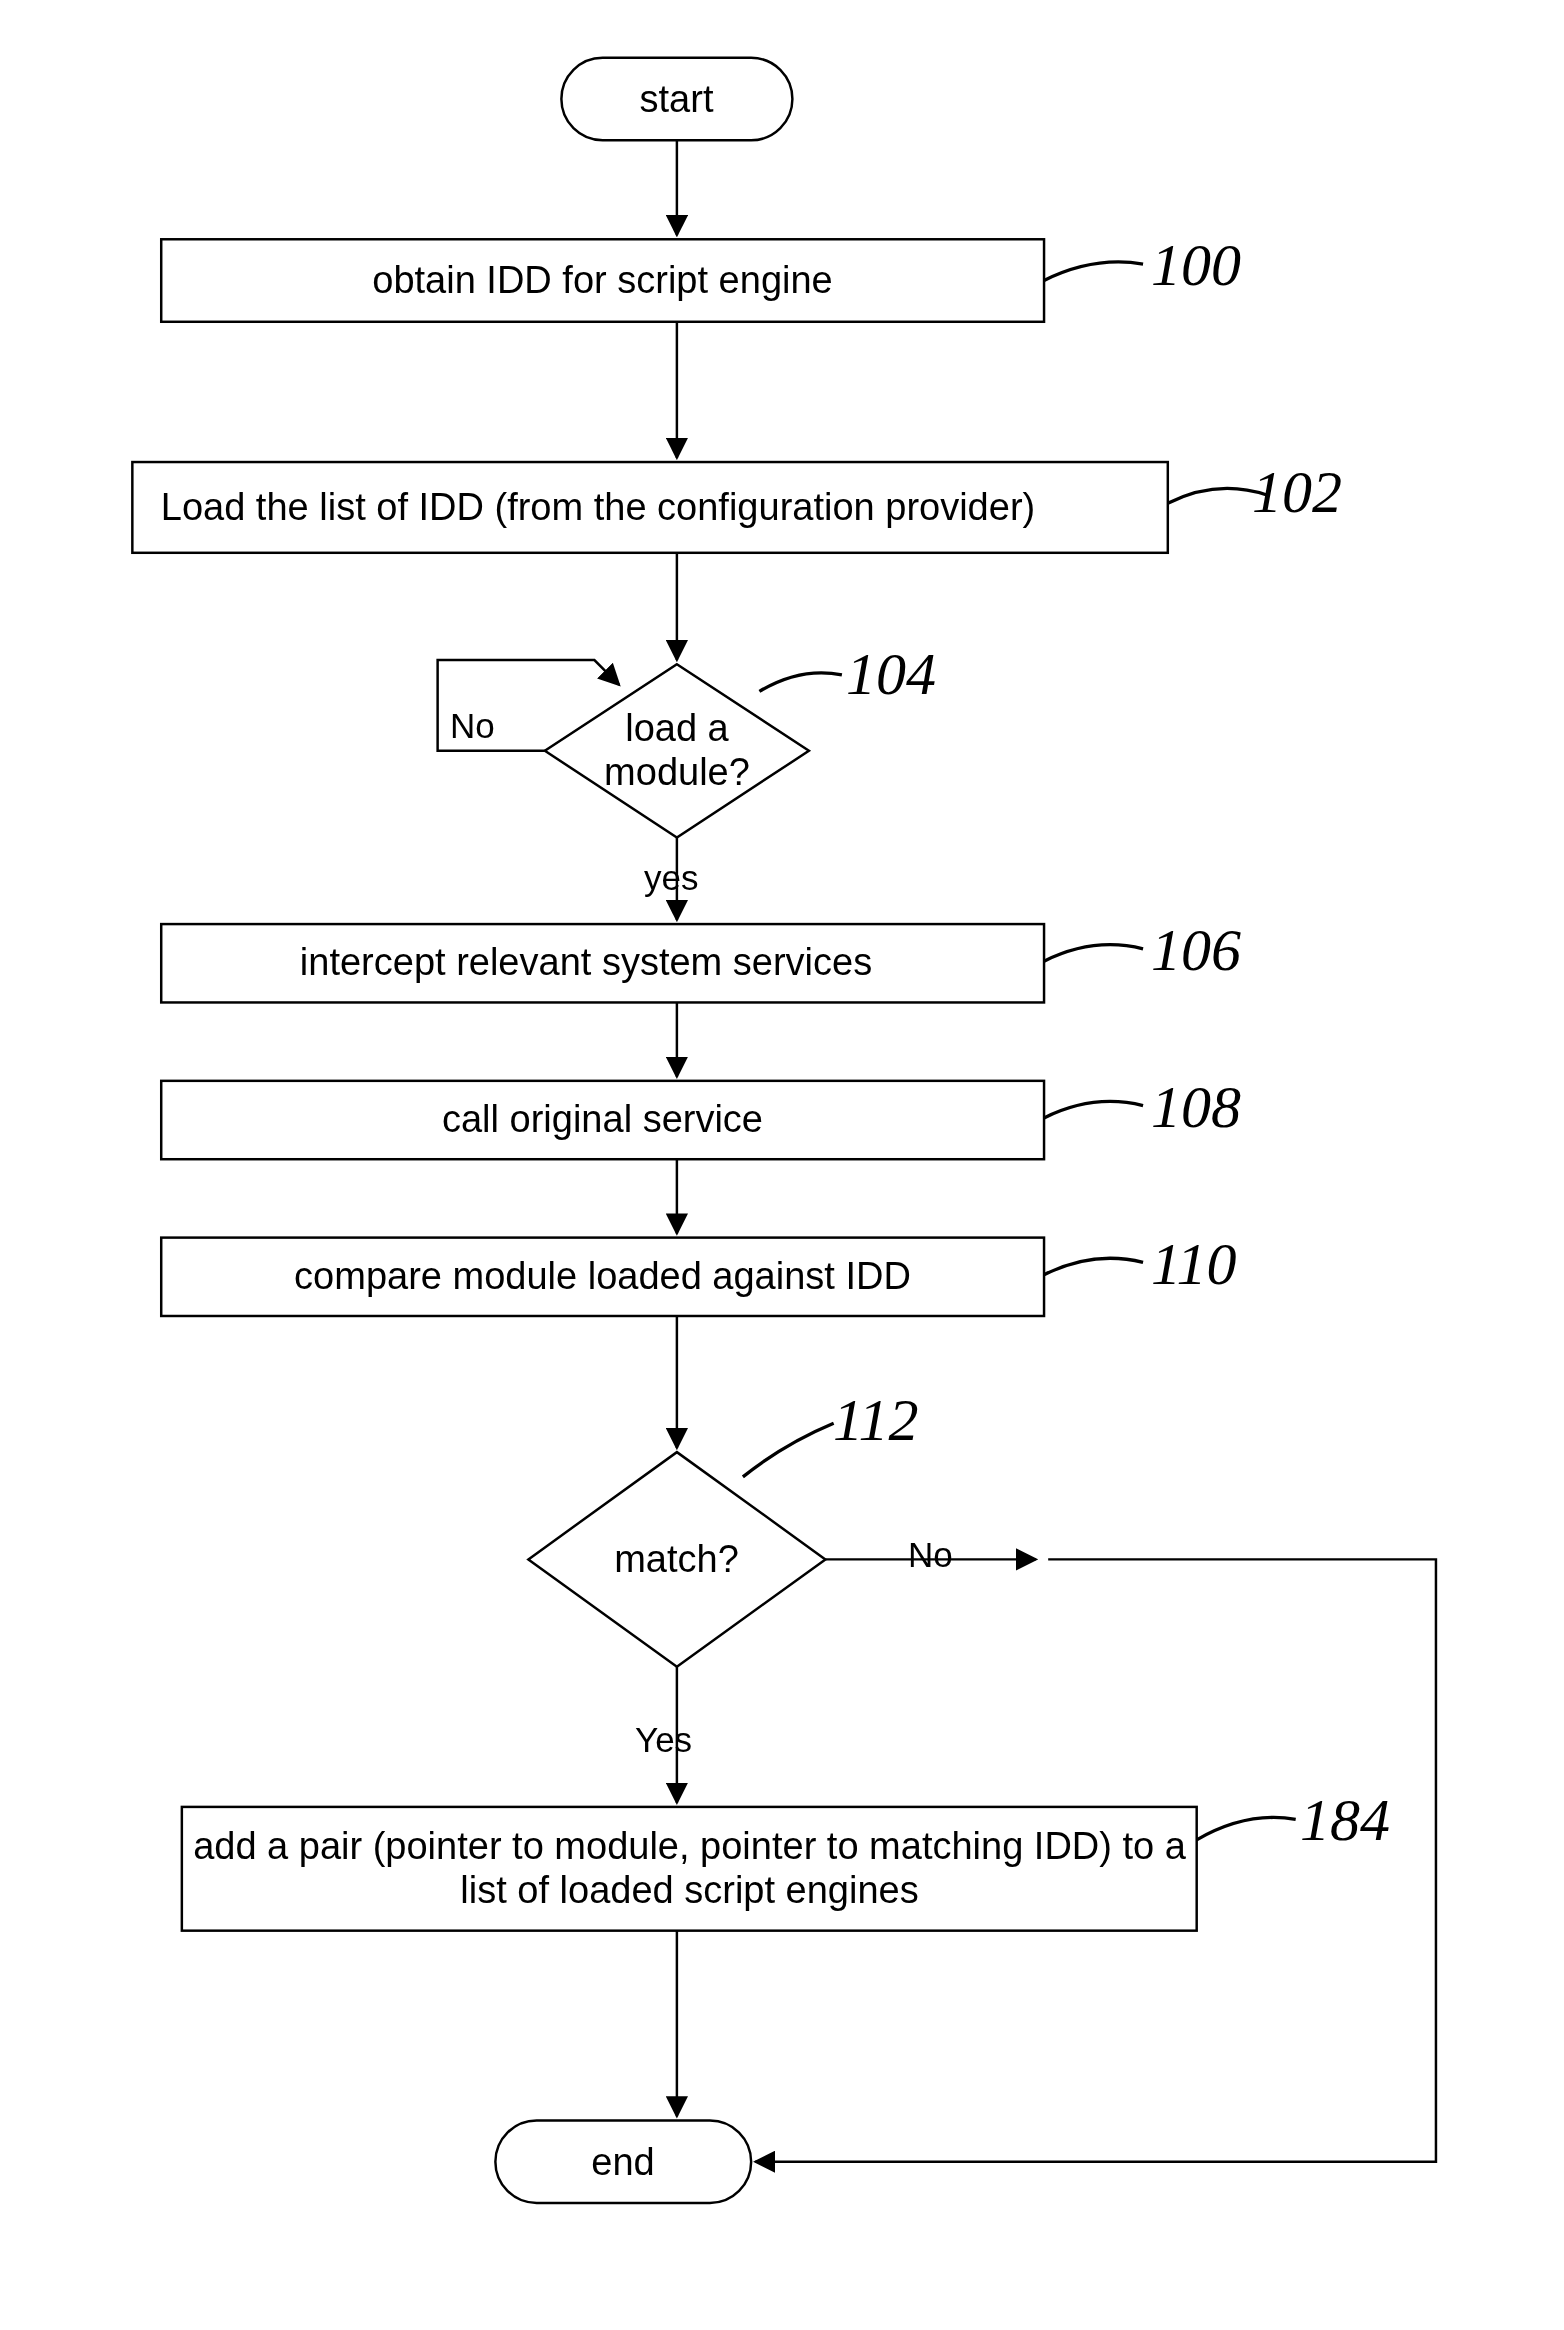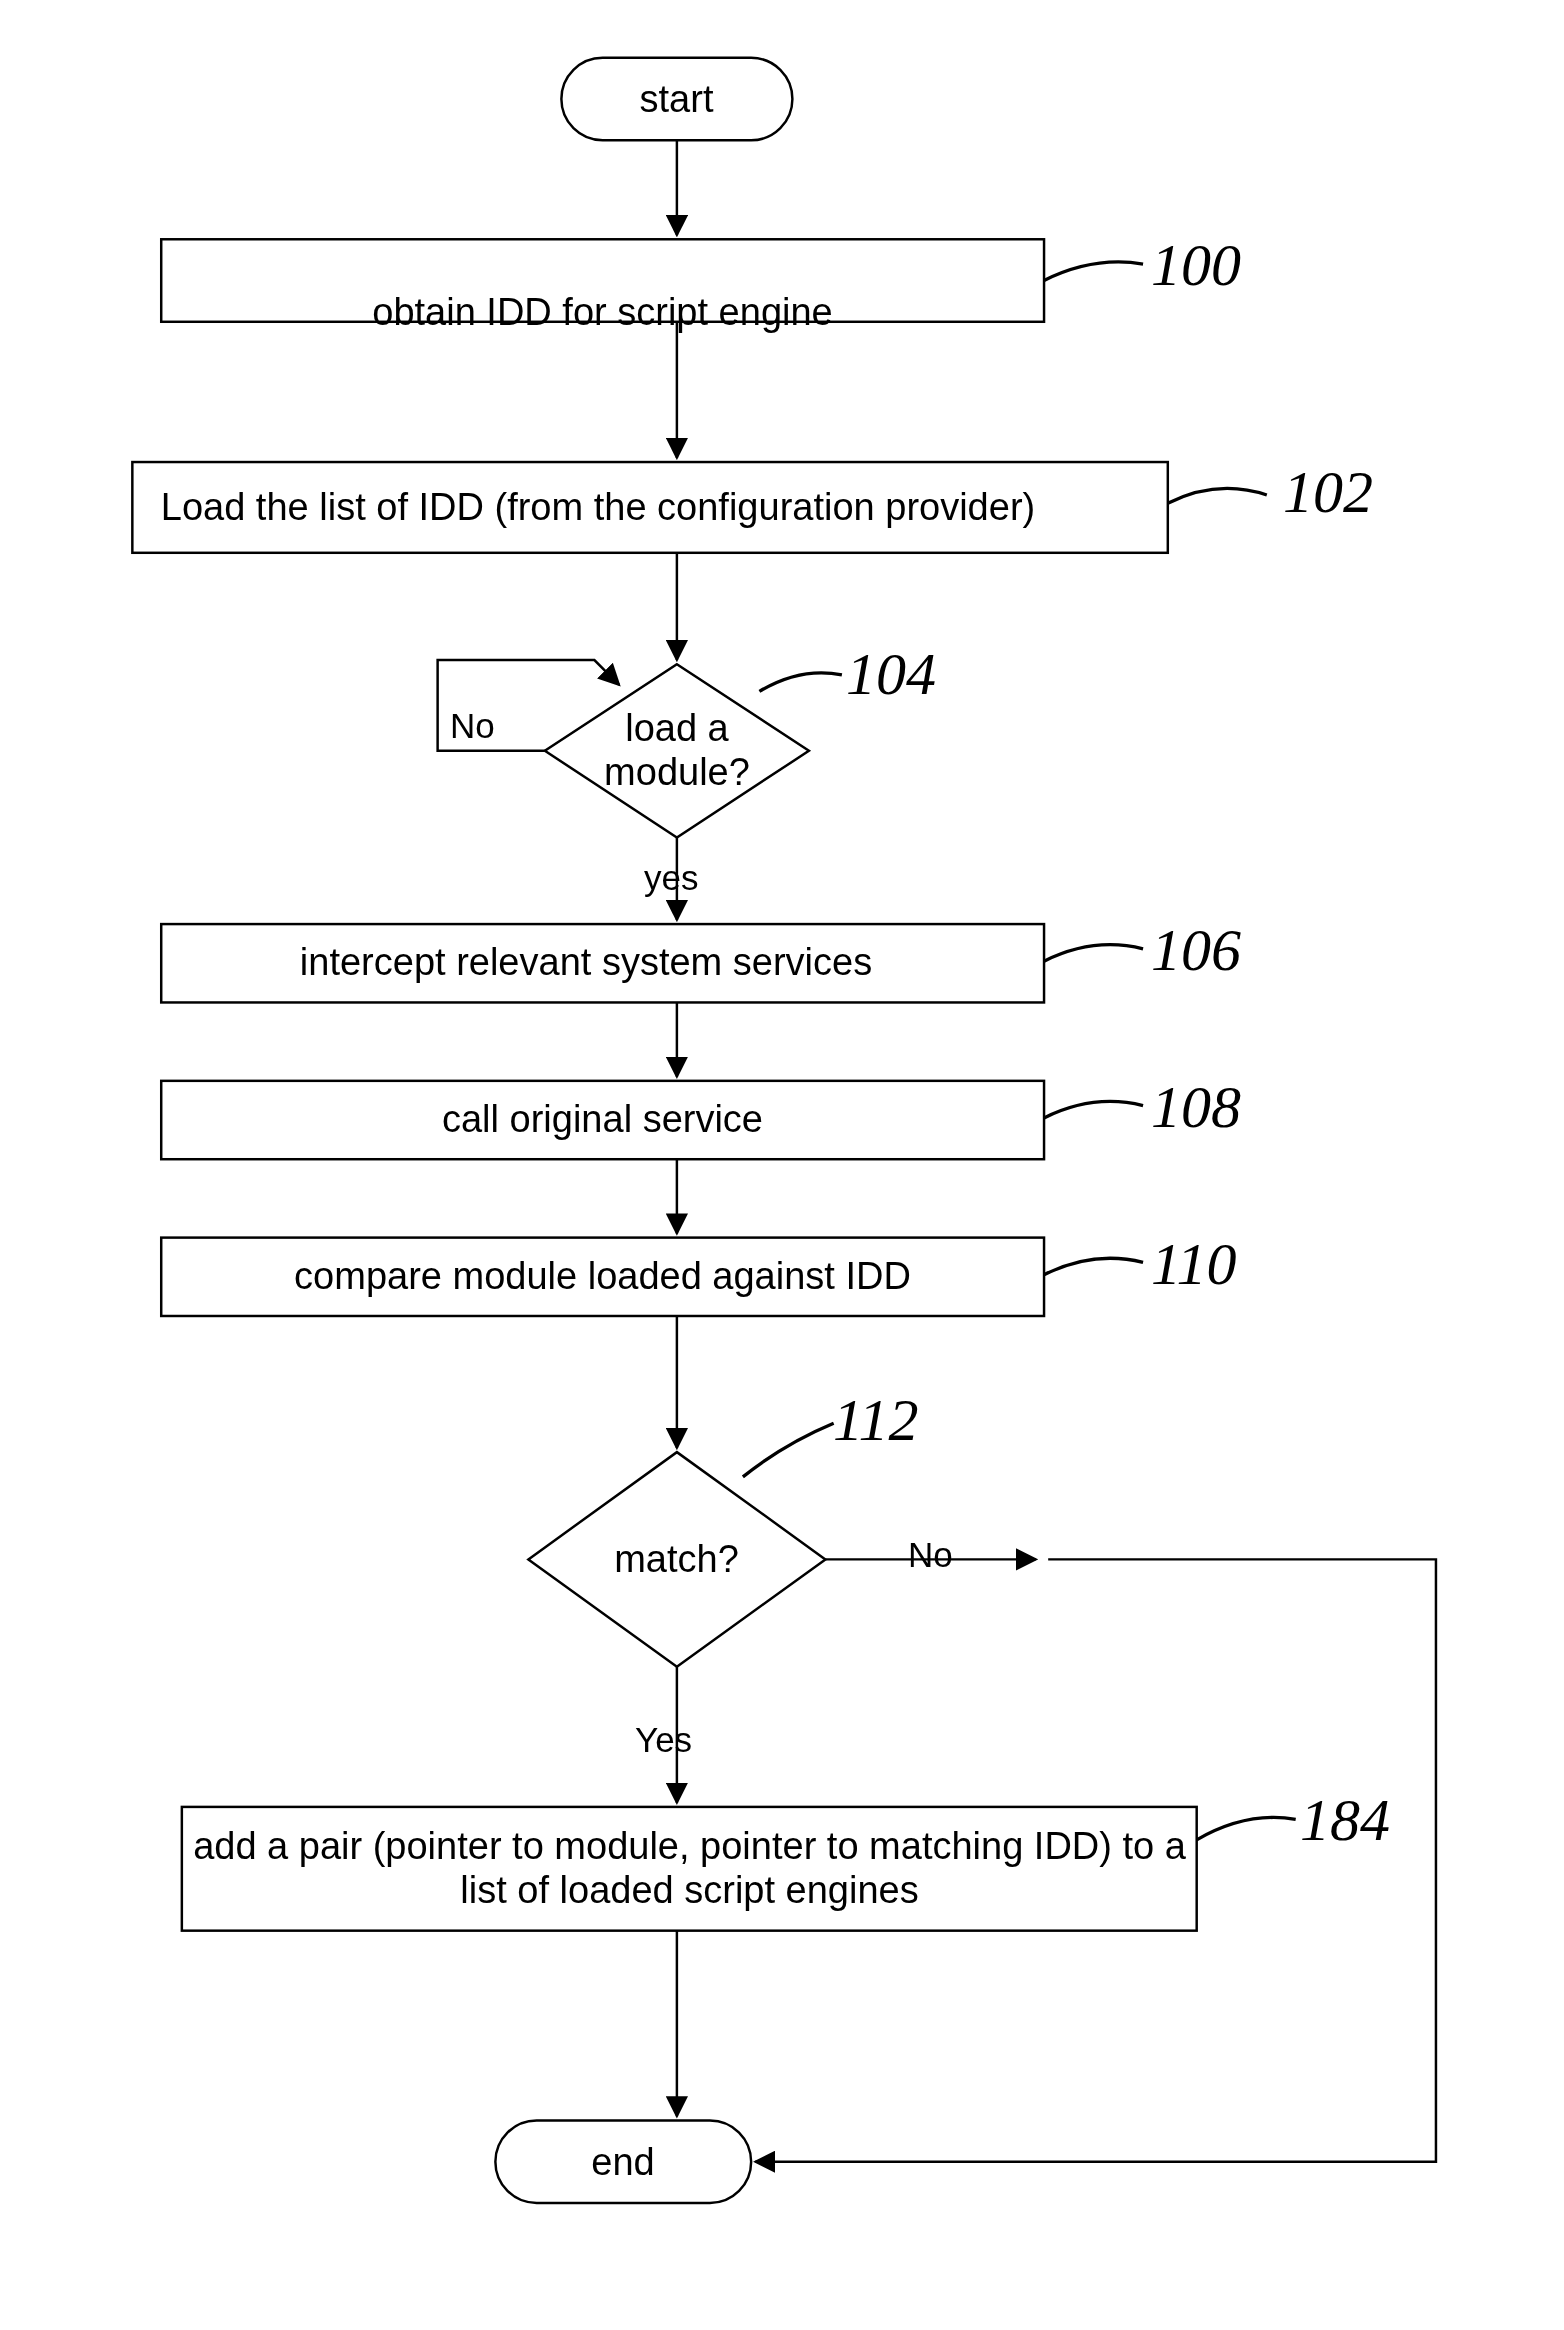--- a/index.html
+++ b/index.html
@@ -105,21 +105,21 @@
   <path d="M 1450 2230 q 60 -35 120 -25" stroke="#000" stroke-width="4" fill="none"></path>
 
   <line x1="820" y1="2340" x2="820" y2="2565" stroke="#000" stroke-width="3" marker-end="url(#arrow)"></line>
 
   <rect x="600" y="2570" rx="50" ry="50" width="310" height="100" fill="none" stroke="#000" stroke-width="3"></rect>
 
 </svg>
 
 <div class="node-box node-text" style="left:561px; top:58px; width:231px; height:83px;">start</div>
 
-<div class="node-box node-text" style="left:161px; top:239px; width:883px; height:83px;margin-top:32px;">obtain IDD for script engine</div>
+<div class="node-box node-text" style="left:161px; top:239px; width:883px; height:83px;">obtain IDD for script engine</div>
 
 <div class="node-box node-text" style="left:132px; top:462px; width:932px; height:91px;">Load the list of IDD (from the configuration provider)</div>
 
 <div class="node-box node-text" style="left:545px; top:693px; width:264px; height:116px;">load a module?</div>
 
 <div class="node-box node-text" style="left:161px; top:924px; width:850px; height:78px;">intercept relevant system services</div>
 
 <div class="node-box node-text" style="left:161px; top:1081px; width:883px; height:78px;">call original service</div>
 
 <div class="node-box node-text" style="left:161px; top:1238px; width:883px; height:78px;">compare module loaded against IDD</div>
@@ -129,20 +129,20 @@
 <div class="node-box node-text" style="left:182px; top:1807px; width:1015px; height:124px;">add a pair (pointer to module, pointer to matching IDD) to a list of loaded script engines</div>
 
 <div class="node-box node-text" style="left:495px; top:2121px; width:256px; height:83px;">end</div>
 
 <div class="edge-label" style="left:450px; top:706px;">No</div>
 <div class="edge-label" style="left:644px; top:858px;">yes</div>
 <div class="edge-label" style="left:908px; top:1535px;">No</div>
 <div class="edge-label" style="left:635px; top:1720px;">Yes</div>
 
 <div class="handwritten" style="left:1151px; top:231px;">100</div>
-<div class="handwritten" style="left:1283px; top:458px;">102</div>
+<div class="handwritten" style="left:1252px; top:458px;">102</div>
 <div class="handwritten" style="left:846px; top:640px;">104</div>
 <div class="handwritten" style="left:1151px; top:916px;">106</div>
 <div class="handwritten" style="left:1151px; top:1073px;">108</div>
 <div class="handwritten" style="left:1151px; top:1230px;">110</div>
 <div class="handwritten" style="left:833px; top:1386px;">112</div>
 <div class="handwritten" style="left:1300px; top:1786px;">184</div>
 
 
 </body></html>

